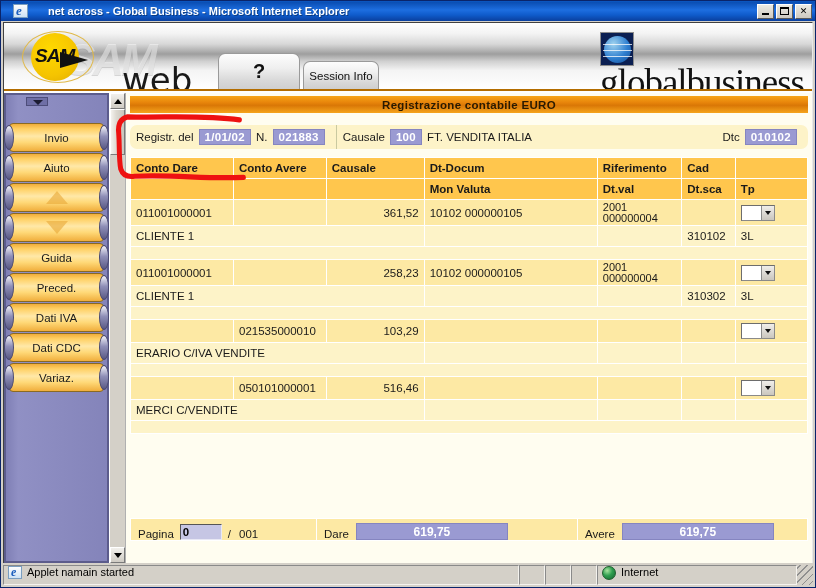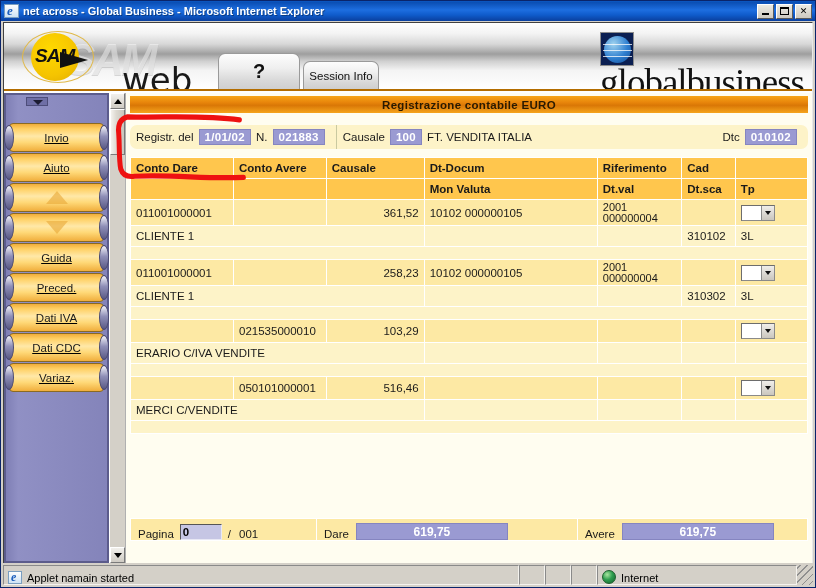--- a/index.html
+++ b/index.html
@@ -18,22 +18,23 @@
     border: 1px solid #0a246a;
     display: flex; flex-direction: column;
     position: relative;
   }
 
   
   #titlebar {
     height: 20px;
     background: linear-gradient(to bottom, #0a57c2 0%, #0b4fb5 8%, #1d6ee0 45%, #0f5bcb 70%, #0a3f9e 100%);
     display: flex; align-items: center;
-    padding: 0 2px 0 3px;
+    padding: 0 2px 0 12px;
     flex: 0 0 20px;
+    gap: 16px;
   }
   #title-icon {
     width: 15px; height: 14px;
     background: linear-gradient(to bottom, #fdfdfd, #cfe3f5);
     border: 1px solid #7a9ec0;
     margin-right: 4px;
     position: relative; flex: 0 0 auto;
   }
   #title-icon::after {
     content: "e";
@@ -182,21 +183,21 @@
     width: 22px; height: 9px;
     background: #6f6fa6;
     border: 1px solid #4d4d7a;
   }
   #sb-collapse::after {
     content: ""; position: absolute; left: 6px; top: 2px;
     width: 0; height: 0;
     border-left: 5px solid transparent; border-right: 5px solid transparent;
     border-top: 5px solid #1c1c32;
   }
-  #sb-inner { padding: 16px 3px; text-decoration: underline; }
+  #sb-inner { padding: 16px 3px; }
   .sbtn {
     height: 29px; margin-bottom: 1px;
     position: relative;
     display: flex; align-items: center; justify-content: center;
     background: linear-gradient(to bottom,
         #f0ad3a 0%, #ffd064 18%, #ffe8a8 45%, #ffd978 68%, #f0ae3c 100%);
     border: 1px solid #8a6a22;
     border-radius: 4px;
     font-size: 11.5px; color: #1a1a1a;
     cursor: default;
@@ -354,21 +355,21 @@
   #statusbar {
     height: 20px; flex: 0 0 20px;
     margin: 2px 2px 2px 2px;
     display: flex; align-items: stretch;
     background: #d4d0c8;
     font-size: 11px; color: #000;
   }
   .sbpanel {
     border: 1px solid #f4f2ee;
     border-top-color: #8a8a8a; border-left-color: #8a8a8a;
-    display: flex; align-items: flex-end; padding: 0 4px;
+    display: flex; align-items: flex-start; padding: 0 4px;
     background: #d4d0c8;
   }
   #sb-main { flex: 1; }
   #sb-small { width: 26px; } 
   #sb-net { width: 200px; }
   .ie-mini {
     width: 14px; height: 13px; margin-right: 5px;
     background: linear-gradient(to bottom,#fdfdfd,#cfe3f5);
     border: 1px solid #7a9ec0; position: relative; flex: 0 0 auto;
   }

